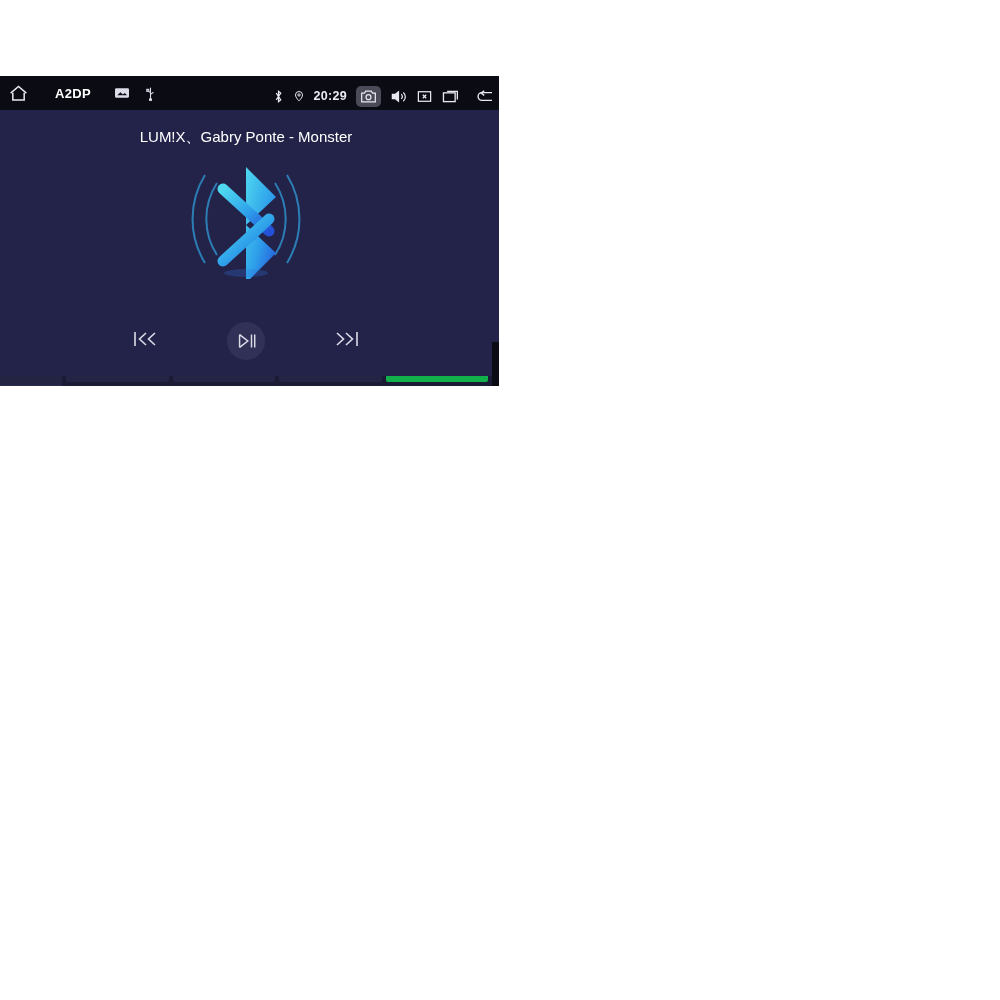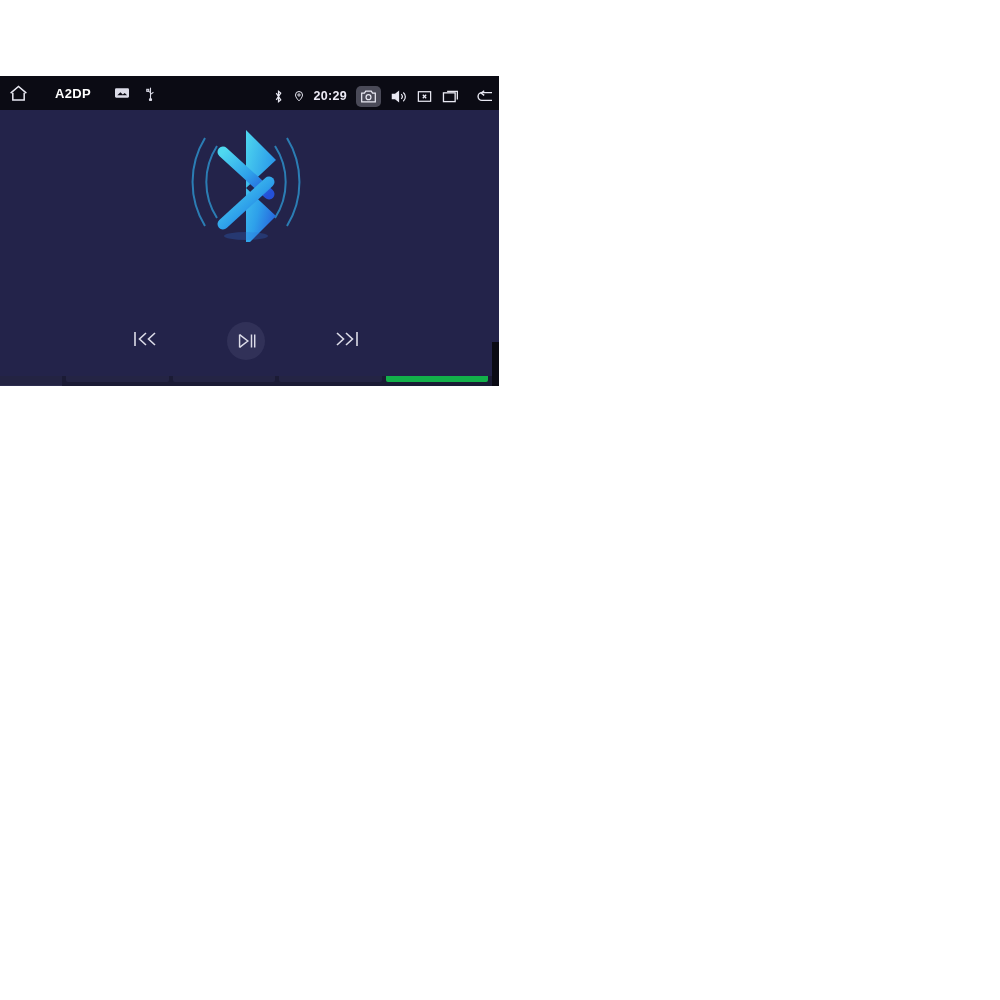--- a/index.html
+++ b/index.html
@@ -1293,20 +1293,21 @@
           <span class="ic" style="margin-left:5px; margin-right:-12px;">
             <svg width="23" height="15" viewBox="0 0 30 18" fill="none" stroke="#e9e9f3" stroke-width="1.8">
               <path d="M26 4H9a5 5 0 0 0 0 10h17"></path>
                 <path d="M12 1.5 8 4.5l4 3"></path>
             </svg>
           </span>
         </div>
       </div>
 
       <div class="a2-body">
+        <div class="a2-title">LUM!X、Gabry Ponte - Monster</div>
         <div class="a2-logo">
           <svg width="190" height="120" viewBox="0 0 190 120">
             <defs>
               <linearGradient id="btg" x1="0" y1="0" x2="1" y2="1">
                 <stop offset="0%" stop-color="#4fd8ef"></stop>
                   <stop offset="55%" stop-color="#2ea0ea"></stop>
                   <stop offset="100%" stop-color="#2450d8"></stop>
               </linearGradient>
             </defs>
             <g fill="none" stroke="#2e9cd8" stroke-width="2" opacity=".75">

